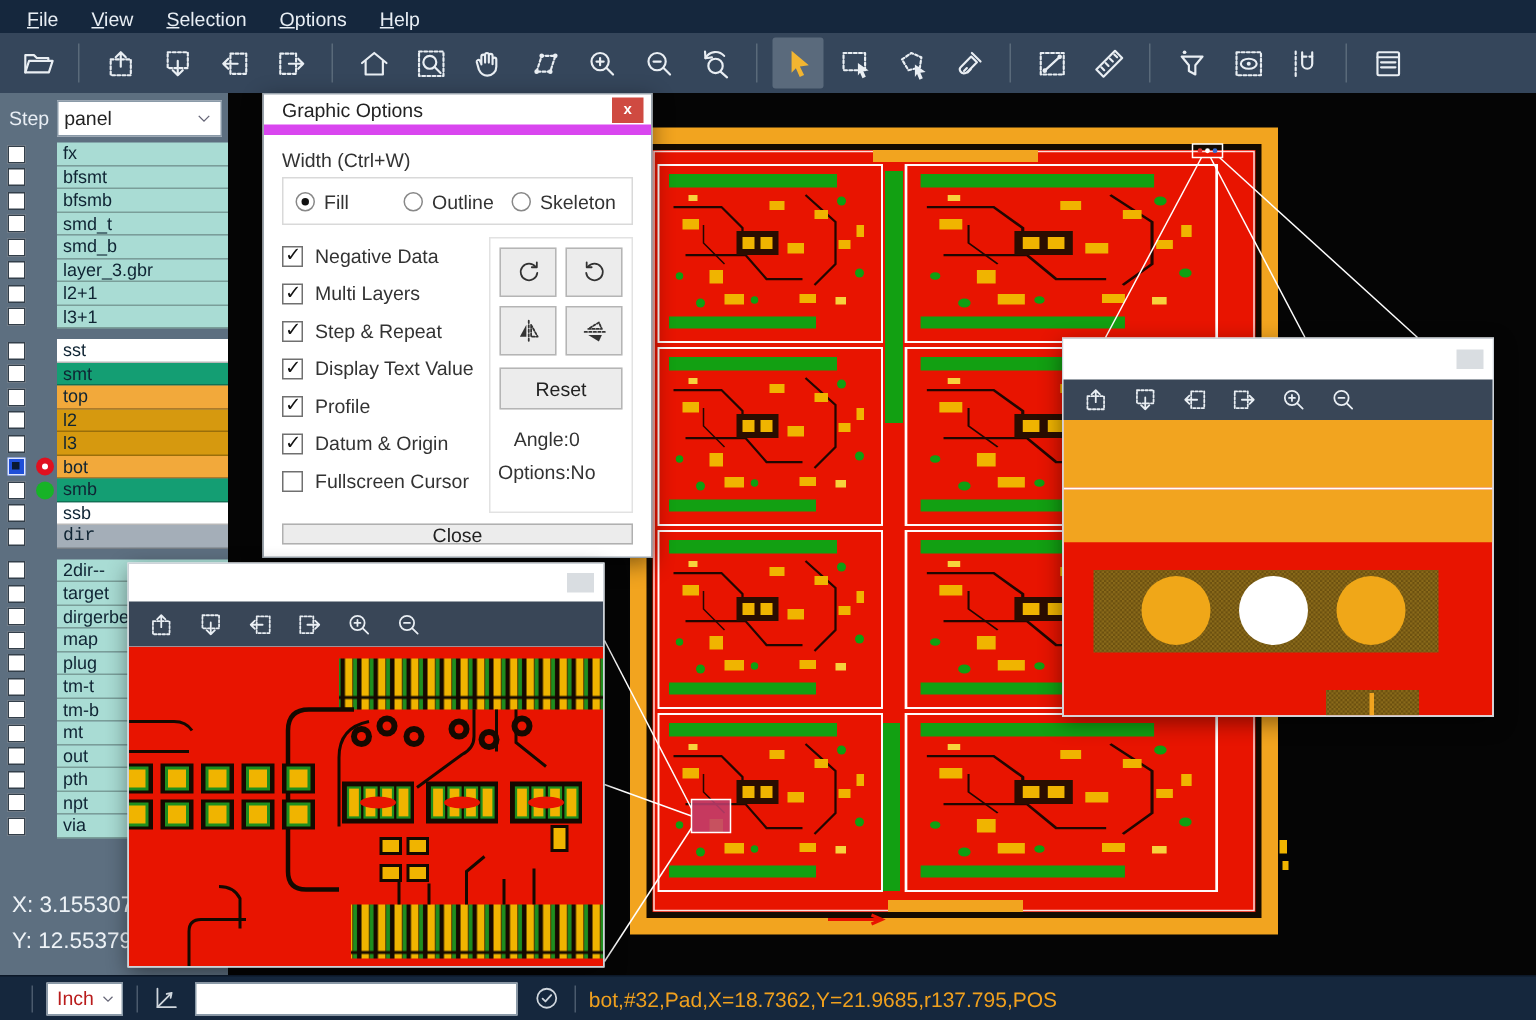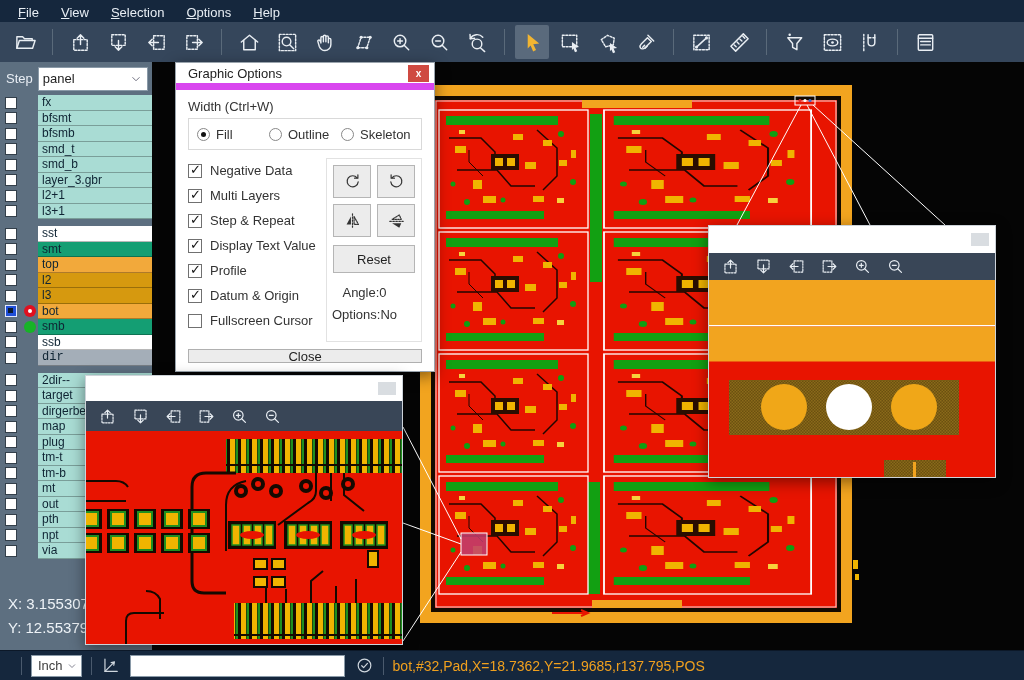--- a/index.html
+++ b/index.html
@@ -100,21 +100,21 @@
   #magBL .magbar { height:30px; }
   #magTR { left:708px; top:225px; width:288px; height:253px; }
   #magTR .magtitle { height:27px; }
   #magTR .magbar { height:27px; }
 
   
   #statusbar { position:absolute; left:0; top:650px; width:1024px; height:30px;
     background:#15273d; border-top:1px solid #0c1828; display:flex; align-items:center; padding-left:12px; }
   .ssep { width:1px; height:18px; background:#4a5a6d; margin:0 9px; }
   .unitselect { height:22px; background:#fff; border:1px solid #8a9aa8; display:flex;
-    align-items:center; font-size:13px; color:#404040; padding:0 3px 0 6px; gap:3px; }
+    align-items:center; font-size:13px; color:#b91c1c; padding:0 3px 0 6px; gap:3px; }
   .unitselect svg { width:12px; height:12px; stroke:#667; fill:none; stroke-width:1.6; }
   .sicon { color:#cfd6dd; display:flex; align-items:center; }
   #cmdinput { width:215px; height:22px; background:#fff; border:1px solid #8a9aa8;
     margin-left:10px; font-size:13px; padding:0 5px; color:#222; }
   #seltext { color:#f0a01e; font-size:14px; white-space:nowrap; }
 </style>
 </head>
 <body>
 
 <svg style="position:absolute;width:0;height:0" aria-hidden="true">

